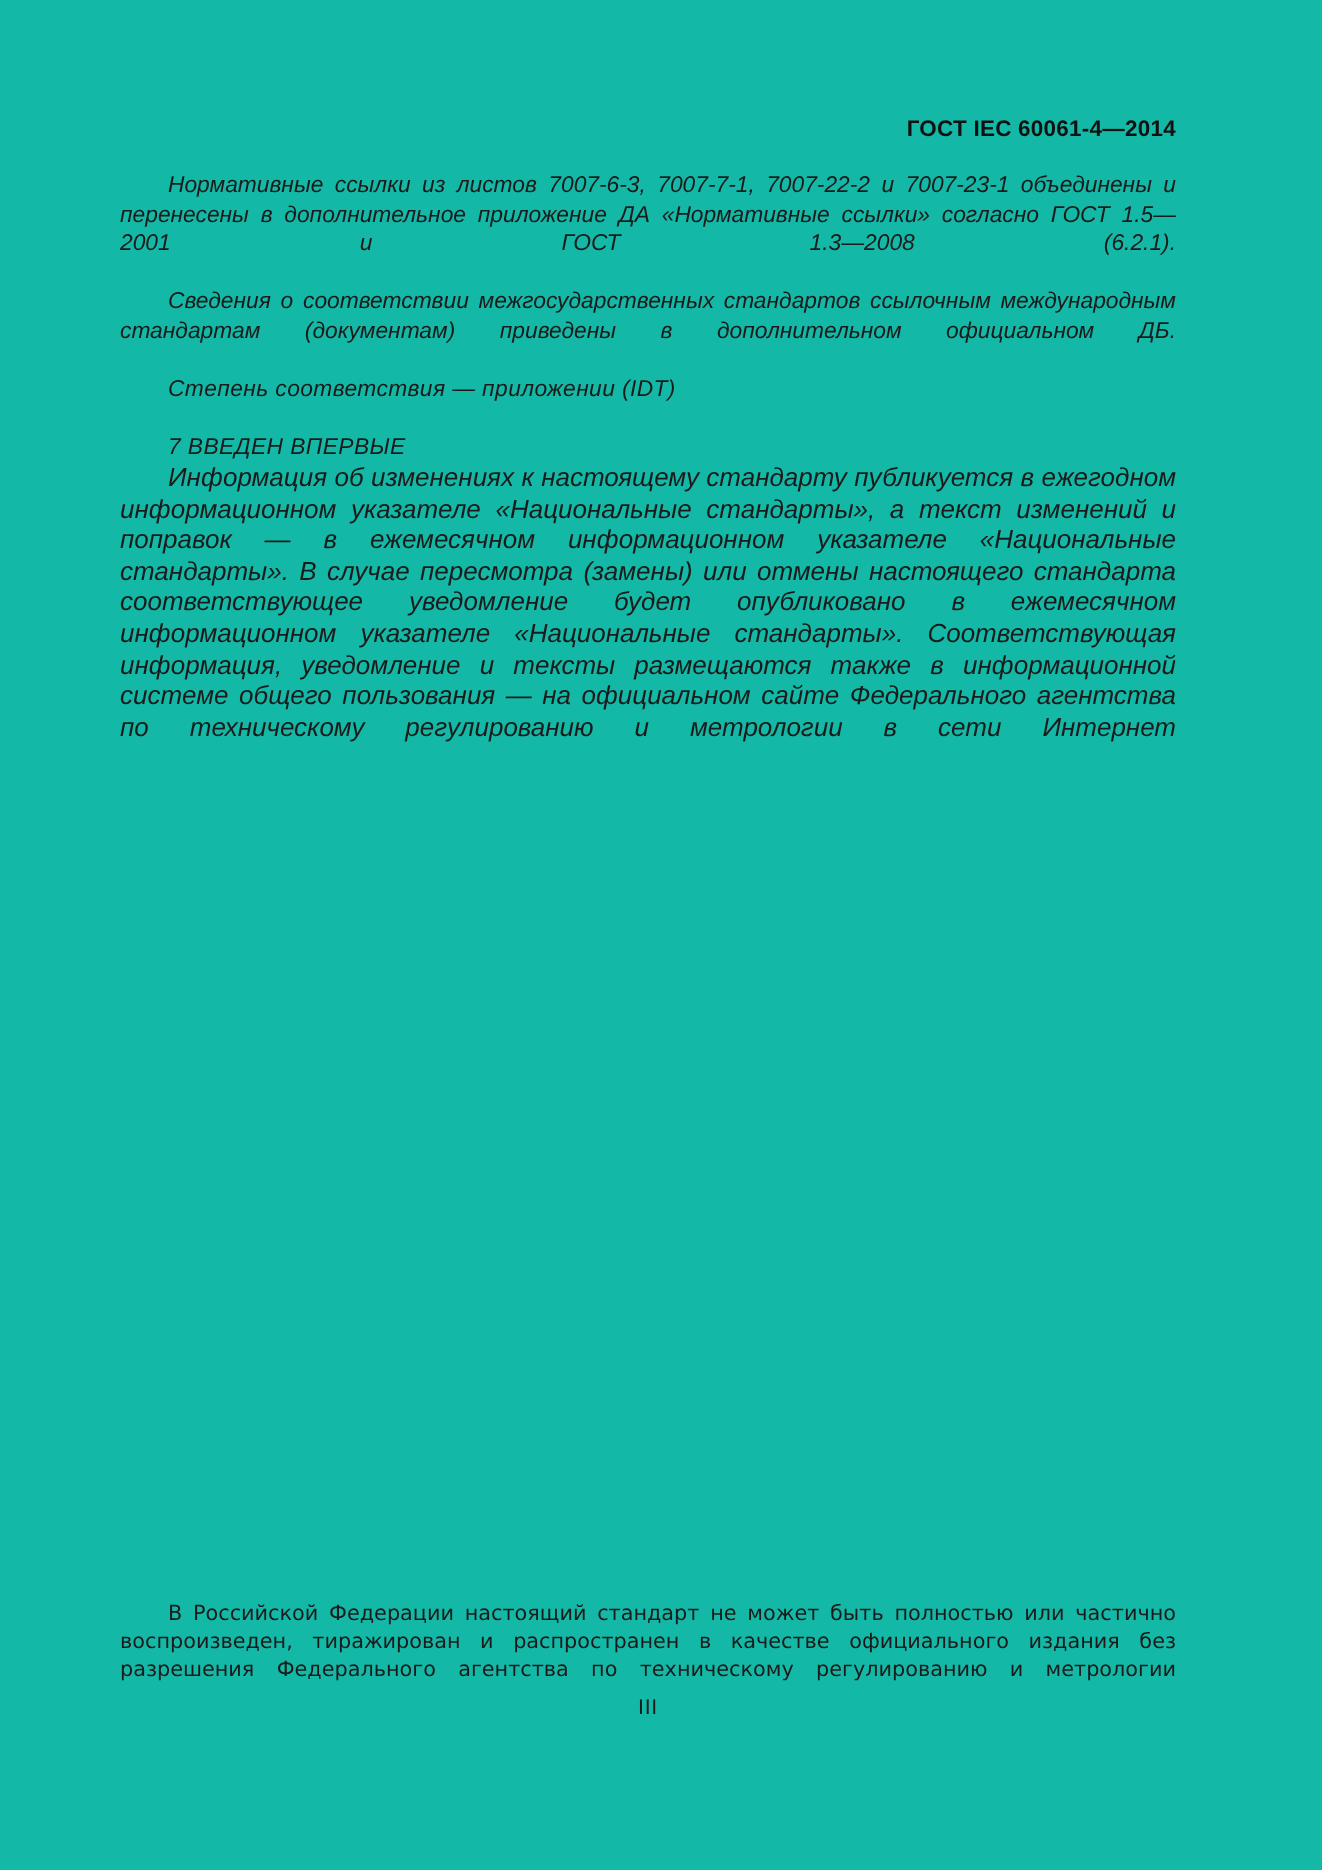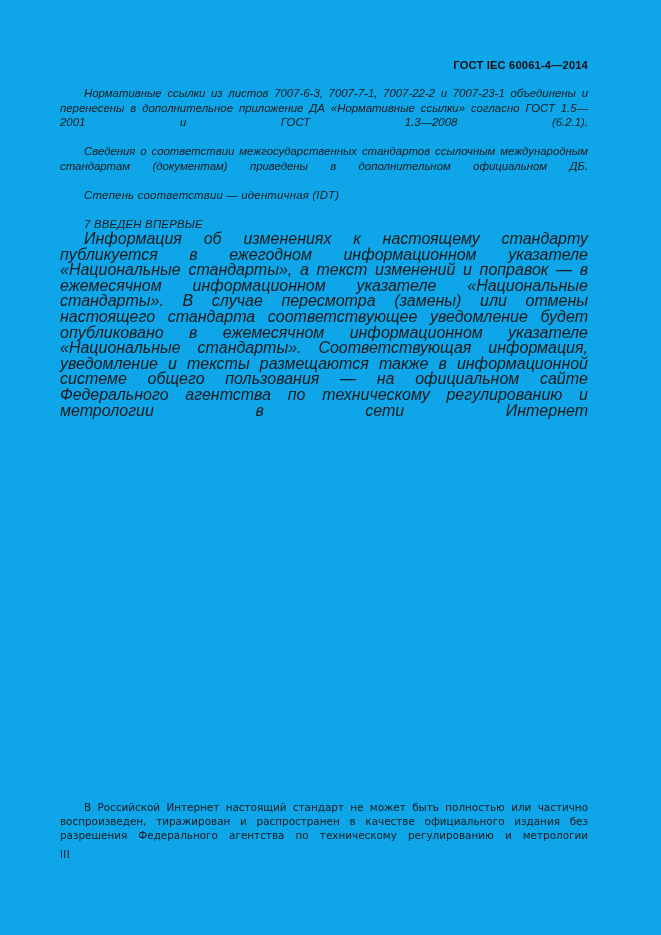--- a/index.html
+++ b/index.html
@@ -11,21 +11,21 @@
   body {
     font-family: "Liberation Sans", "DejaVu Sans", sans-serif;
     color: #1b1b1b;
     -webkit-font-smoothing: antialiased;
   }
 
   .page {
     position: relative;
     width: 661px;
     height: 935px;
-    background: #0ea5e9;
+    background: #14b8a6;
     overflow: hidden;
     box-sizing: border-box;
   }
 
   
   .doc-header {
     position: absolute;
     top: 59px;
     left: 60px;
     right: 73px;
@@ -77,21 +77,21 @@
 
   
   .note-block {
     position: absolute;
     left: 60px;
     width: 528px;
     top: 231px;
   }
   p.note {
     margin: 0;
-    font-size: 16px;
+    font-size: 13px;
     line-height: 15.6px;
     font-style: italic;
     text-align: justify;
     text-indent: 24px;
     color: #1b1b1b;
   }
   p.note::after {
     content: "";
     display: inline-block;
     width: 100%;
@@ -131,45 +131,45 @@
     display: inline-block;
     width: 100%;
   }
 
   
   .folio {
     position: absolute;
     top: 848px;
     left: 60px;
     right: 73px;
-    text-align: left;
+    text-align: center;
     font-size: 10.6px;
     letter-spacing: 0.4px;
     color: #1b1b1b;
   }
 </style>
 </head>
 <body>
 
 <div class="page">
 
   <div class="doc-header">ГОСТ IEC 60061-4—2014</div>
 
   <div class="body-col">
     <p class="para">Нормативные ссылки из листов 7007-6-3, 7007-7-1, 7007-22-2 и 7007-23-1 объединены и перенесены в дополнительное приложение ДА «Нормативные ссылки» согласно ГОСТ 1.5—2001 и ГОСТ 1.3—2008 (6.2.1).</p>
     <p class="para">Сведения о соответствии межгосударственных стандартов ссылочным международным стандартам (документам) приведены в дополнительном официальном  ДБ.</p>
-    <p class="heading-line">Степень соответствии — идентичная (IDT)</p>
+    <p class="heading-line">Степень соответствия — приложении (IDT)</p>
     <div class="spacer-sm"></div>
     <p class="heading-line" style="margin-top:14.6px">7  ВВЕДЕН ВПЕРВЫЕ</p>
   </div>
 
   <div class="note-block">
     <p class="note">Информация об изменениях к настоящему стандарту публикуется в ежегодном информационном указателе «Национальные стандарты», а текст изменений и поправок — в ежемесячном информационном указателе «Национальные стандарты». В случае пересмотра (замены) или отмены настоящего стандарта соответствующее уведомление будет опубликовано в ежемесячном информационном указателе «Национальные стандарты». Соответствующая информация, уведомление и тексты размещаются также в информационной системе общего пользования — на официальном сайте Федерального агентства по техническому регулированию и метрологии в сети Интернет</p>
   </div>
 
 
   <div class="legal-block">
-    <p class="legal">В Российской Интернет настоящий стандарт не может быть полностью или частично воспроизведен, тиражирован и распространен в качестве официального издания без разрешения Федерального агентства по техническому регулированию и метрологии</p>
+    <p class="legal">В Российской Федерации настоящий стандарт не может быть полностью или частично воспроизведен, тиражирован и распространен в качестве официального издания без разрешения Федерального агентства по техническому регулированию и метрологии</p>
   </div>
 
   <div class="folio">III</div>
 
 </div>
 
 </body></html>

